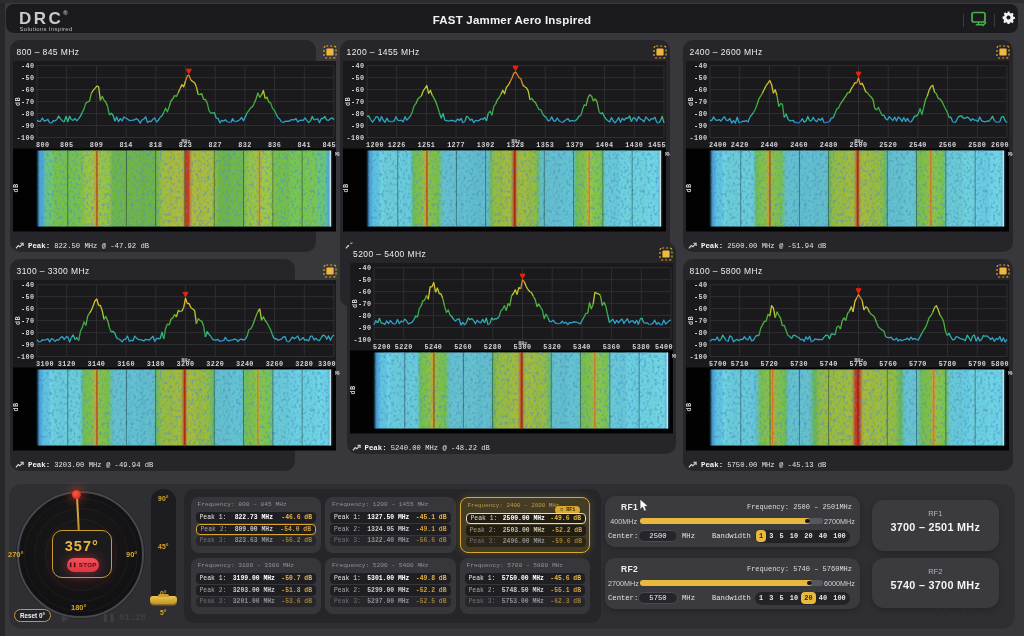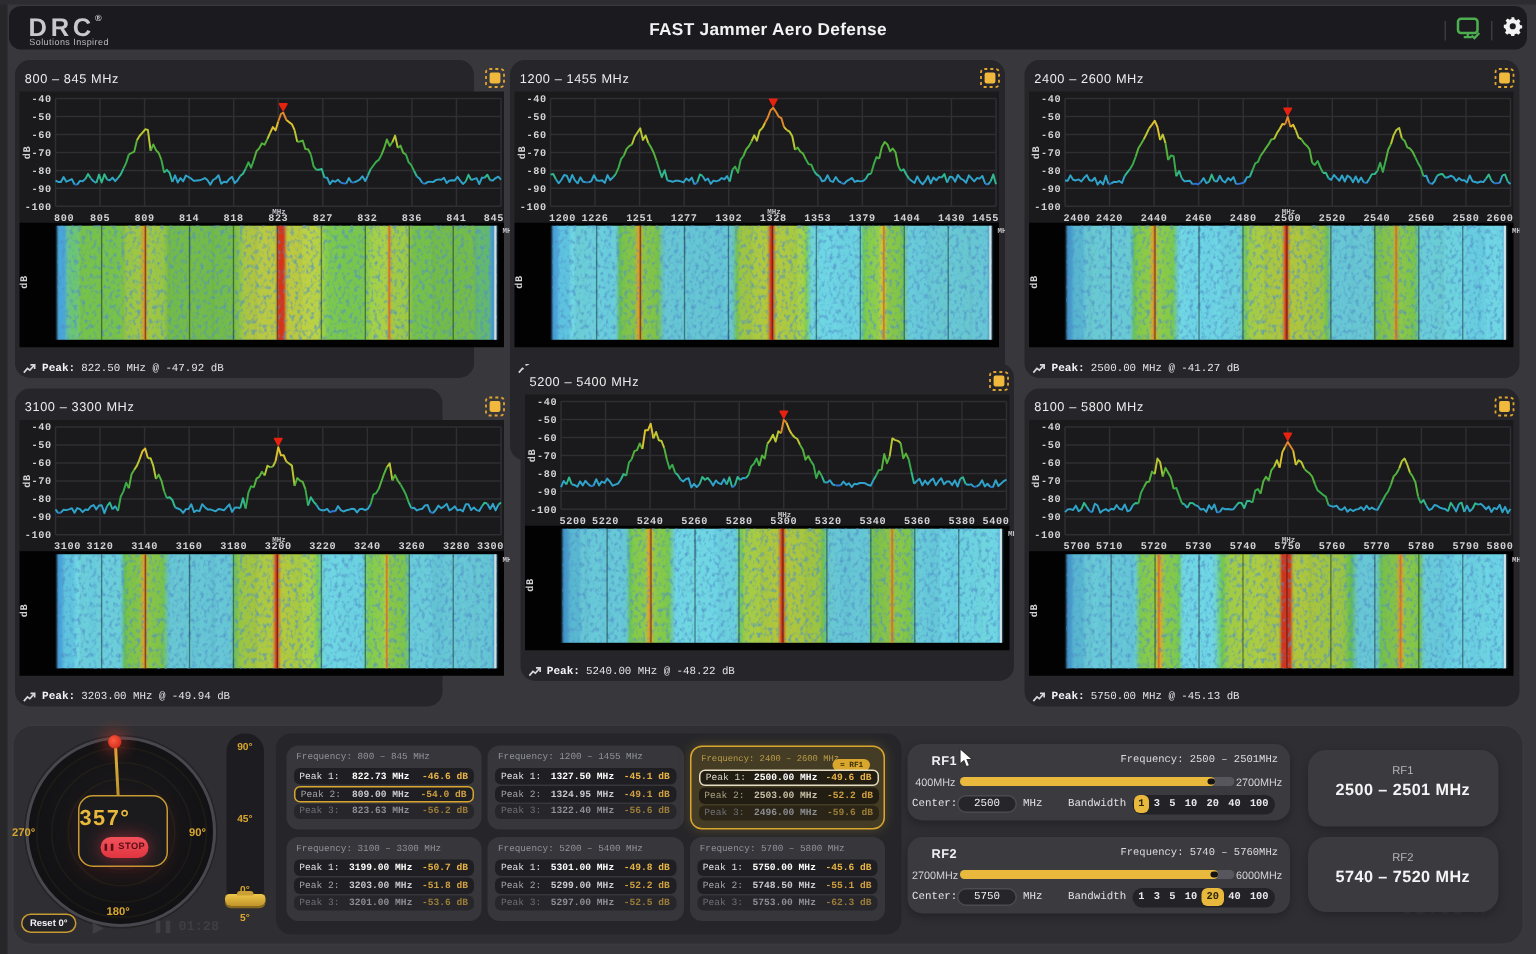--- a/index.html
+++ b/index.html
@@ -20,21 +20,21 @@
 .tkm{font-family:"Liberation Mono",monospace;font-size:5px;font-weight:bold;fill:#c2c2c6}
 .pkline{position:absolute;left:5px;top:202px;display:flex;align-items:center;font-family:"Liberation Mono",monospace;font-size:7.2px;color:#e2e2e6}
 .pkline b{color:#f4f4f6;margin-right:4px;font-size:7.4px}
 .bottom{position:absolute;left:8px;top:483px;width:1008px;height:147px;background:#2f2f33;border-radius:14px;border:1px solid #3a3a3e}
 .dial{position:absolute;left:17px;top:491px;width:127px;height:127px;border-radius:50%;background:radial-gradient(circle at 50% 42%, #1b1b1d 0%, #131315 55%, #0f0f11 100%);border:2px solid #47474d;box-shadow:0 0 0 1px #242428}
 .ring{position:absolute;border-radius:50%;border:1px solid rgba(200,160,50,0.07)}
 .dlab{position:absolute;color:#d9a62e;font-size:7.5px;font-weight:bold}
 .needle{position:absolute;left:79px;top:495px;width:1.5px;height:59px;background:linear-gradient(#e8b93c,#a07820);transform:rotate(-3deg);transform-origin:50% 100%}
 .rdot{position:absolute;left:72px;top:489.5px;width:9px;height:9px;border-radius:50%;background:radial-gradient(circle at 40% 40%, #ff5a40, #c01e10);box-shadow:0 0 10px 3px rgba(230,60,40,0.45)}
 .cbox{position:absolute;left:52px;top:529.5px;width:59.5px;height:48.5px;background:#1b1b1e;border:1px solid #c89a32;border-radius:10px;box-shadow:0 4px 14px rgba(230,60,40,0.12)}
-.cdeg{position:absolute;left:0;right:0;top:7px;text-align:left;color:#e8b93c;font-size:14.5px;font-weight:bold;letter-spacing:1px}
+.cdeg{position:absolute;left:0;right:0;top:7px;text-align:center;color:#e8b93c;font-size:14.5px;font-weight:bold;letter-spacing:1px}
 .stopbtn{position:absolute;left:13.5px;top:27px;width:32.5px;height:14.5px;border-radius:8px;background:linear-gradient(#f2525c,#e03540);box-shadow:0 0 12px rgba(235,60,70,0.55);color:#550f16;font-size:6.2px;font-weight:bold;display:flex;align-items:center;justify-content:center;letter-spacing:0.3px}
 .resetbtn{position:absolute;left:14px;top:609px;width:37px;height:12.5px;border:1px solid #c89a32;border-radius:7px;background:rgba(10,10,12,0.3);color:#f0f0f2;font-size:6.3px;font-weight:bold;display:flex;align-items:center;justify-content:center}
 .ghost{position:absolute;color:#3e3e43;font-weight:bold}
 .vslider{position:absolute;left:151px;top:489px;width:24.5px;height:116px;background:#1d1d21;border-radius:12px}
 .vlab{position:absolute;color:#d9a62e;font-size:6.8px;font-weight:bold;text-align:center;width:24.5px;left:151px}
 .vhandle{position:absolute;left:149.5px;top:596px;width:27.5px;height:8px;border-radius:3px 3px 4px 4px;background:linear-gradient(#eec84a,#c1932a);box-shadow:0 1.5px 0 #8a6a1e}
 .vhandle::before{content:"";position:absolute;left:8px;top:-2.5px;width:11px;height:3px;border-radius:2px 2px 0 0;background:#caa034}
 .tpanel{position:absolute;left:184px;top:489px;width:417px;height:134px;background:#26262a;border-radius:10px}
 .tcard{position:absolute;width:130.5px;height:56.5px;background:#36363b;border-radius:8px;font-family:"Liberation Mono",monospace}
 .tcard.gold{background:#443c24;border:1.5px solid #d9a62e;box-shadow:0 0 8px rgba(217,166,46,0.25)}
@@ -78,21 +78,21 @@
 </filter>
 <filter id="nz" x="0" y="0" width="100%" height="100%">
 <feTurbulence type="fractalNoise" baseFrequency="0.38 0.3" numOctaves="2" seed="9" result="t"></feTurbulence>
 <feColorMatrix in="t" type="matrix" values="0 0 0 0 0.08  0 0 0 0 0.28  0 0 0 0 0.58  3.0 0 0 0 -1.45"></feColorMatrix>
 </filter>
 </defs>
   </svg>
 <div class="topbar">
 <div class="logo">DRC<i>®</i></div>
     <div class="logosub">Solutions Inspired</div>
-<div class="title">FAST Jammer Aero Defense</div>
+<div class="title">FAST Jammer Aero Inspired</div>
 <div class="tbsep" style="left:957px"></div>
 <svg style="position:absolute;left:964px;top:7px" width="18" height="16" viewBox="0 0 18 16">
 <rect x="2" y="1.5" width="13" height="9.5" rx="2" fill="none" stroke="#4cae4f" stroke-width="1.7"></rect>
 <path d="M8.5 11v2.2M5.8 13.8h5.4" stroke="#4cae4f" stroke-width="1.5" fill="none"></path>
 <path d="M11 12.8l2 1.6 3.2-3.4" stroke="#4cae4f" stroke-width="1.5" fill="none"></path>
 </svg>
 <div class="tbsep" style="left:988px"></div>
 <svg style="position:absolute;left:996px;top:6.5px" width="13" height="13" viewBox="0 0 24 24">
 <path fill="#f2f2f4" fill-rule="evenodd" d="M10.2 1h3.6l.5 2.8a8.6 8.6 0 0 1 2.4 1l2.3-1.6 2.6 2.6-1.6 2.3a8.6 8.6 0 0 1 1 2.4l2.8.5v3.6l-2.8.5a8.6 8.6 0 0 1-1 2.4l1.6 2.3-2.6 2.6-2.3-1.6a8.6 8.6 0 0 1-2.4 1l-.5 2.8h-3.6l-.5-2.8a8.6 8.6 0 0 1-2.4-1l-2.3 1.6-2.6-2.6 1.6-2.3a8.6 8.6 0 0 1-1-2.4L1 13.8v-3.6l2.8-.5a8.6 8.6 0 0 1 1-2.4L3.2 5l2.6-2.6 2.3 1.6a8.6 8.6 0 0 1 2.4-1zM12 8.2a3.8 3.8 0 1 0 0 7.6 3.8 3.8 0 0 0 0-7.6z"></path>
 </svg>
@@ -837,21 +837,21 @@
       <rect x="319.5" y="110.5" width="1.5" height="76" fill="#e8f0e8" opacity="0.85"></rect>
       <text class="tk" x="8" y="148" text-anchor="middle" transform="rotate(-90 8 148)" font-size="5.5">dB</text>
       <text class="tkm" x="325" y="115.5" font-size="4">MHz</text>
     </svg>
     <div class="pkline">
       <svg width="9" height="8" viewBox="0 0 11 10" style="margin-right:4px">
         <path d="M1 8 L4 4.5 L6 6 L9.5 2" stroke="#d8d8dc" stroke-width="1.4" fill="none"></path>
         <path d="M6.5 1.5h3.5v3.5" stroke="#d8d8dc" stroke-width="1.4" fill="none"></path>
       </svg>
       <b>Peak:</b>
-      <span> 2500.00 MHz @ -41.27 dB</span>
+      <span> 2500.00 MHz @ -51.94 dB</span>
     </div>
   </div>
 <div class="panel" style="left:10px;top:259px;width:285px;height:212px">
     <div class="phead">3100 – 3300 MHz</div>
     <svg class="chip" style="left:312.5px;top:5px" width="14" height="14" viewBox="0 0 14 14">
 <rect x="1" y="1" width="12" height="12" rx="2.2" fill="none" stroke="#e2a52e" stroke-width="1.2" stroke-dasharray="2 2"></rect>
 <rect x="3.4" y="3.4" width="7.2" height="7.2" rx="1.2" fill="#f0b83c"></rect>
     </svg>
     <div class="cbg" style="left:3px;top:21px;width:323.0px;height:87.5px"></div>
     <svg class="chart" style="left:0;top:0" width="329.5" height="212" viewBox="0 0 329.5 212">
@@ -1781,20 +1781,20 @@
         <span class="bwi ">5</span>
         <span class="bwi ">10</span>
         <span class="bwi bsel">20</span>
         <span class="bwi ">40</span>
         <span class="bwi ">100</span>
       </div>
     </div>
 </div>
 <div class="sumcard" style="top:500px">
     <div class="sumt">RF1</div>
-    <div class="sumv">2500 – 2501 MHz</div>
+    <div class="sumv">3700 – 2501 MHz</div>
   </div>
 <div class="sumcard" style="top:557.5px">
     <div class="sumt">RF2</div>
-    <div class="sumv">5740 – 7520 MHz</div>
+    <div class="sumv">5740 – 3700 MHz</div>
   </div>
 <svg style="position:absolute;left:637px;top:498px;z-index:60" width="14" height="16" viewBox="0 0 14 16">
 <path d="M3 1 L3 11.5 L5.6 9.2 L7.2 13.2 L9.4 12.3 L7.8 8.4 L11.2 8.2 Z" fill="#fff" stroke="#333" stroke-width="0.8"></path>
   </svg>
 </body></html>

